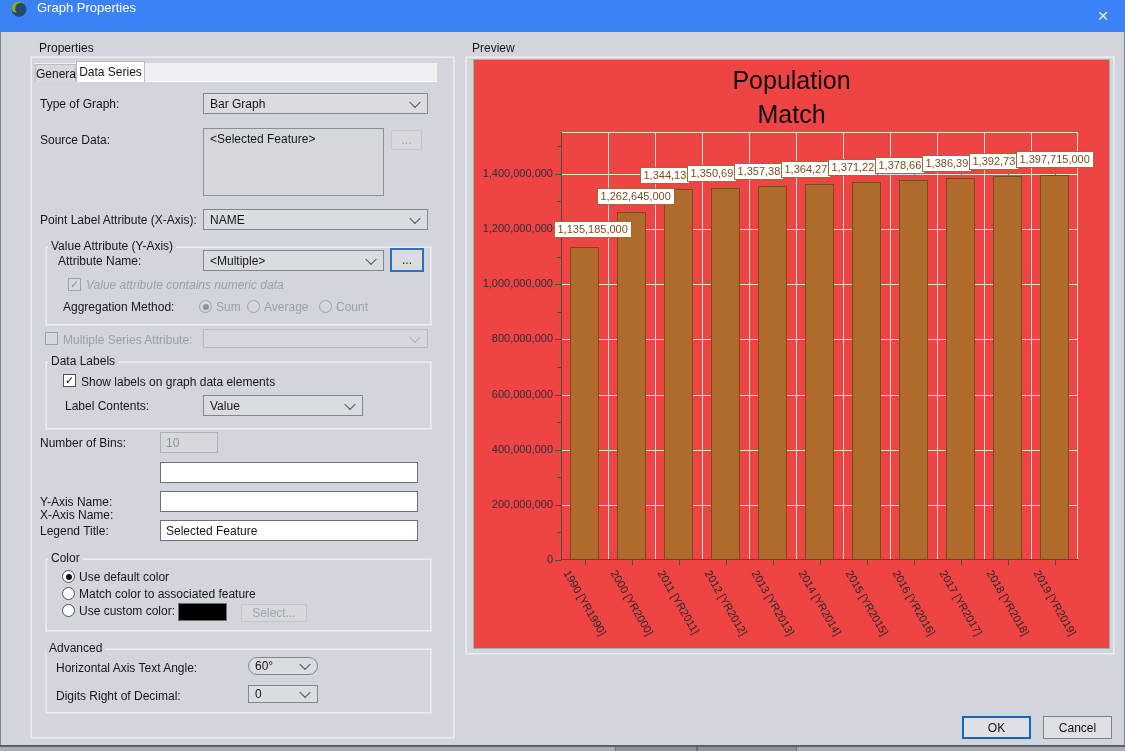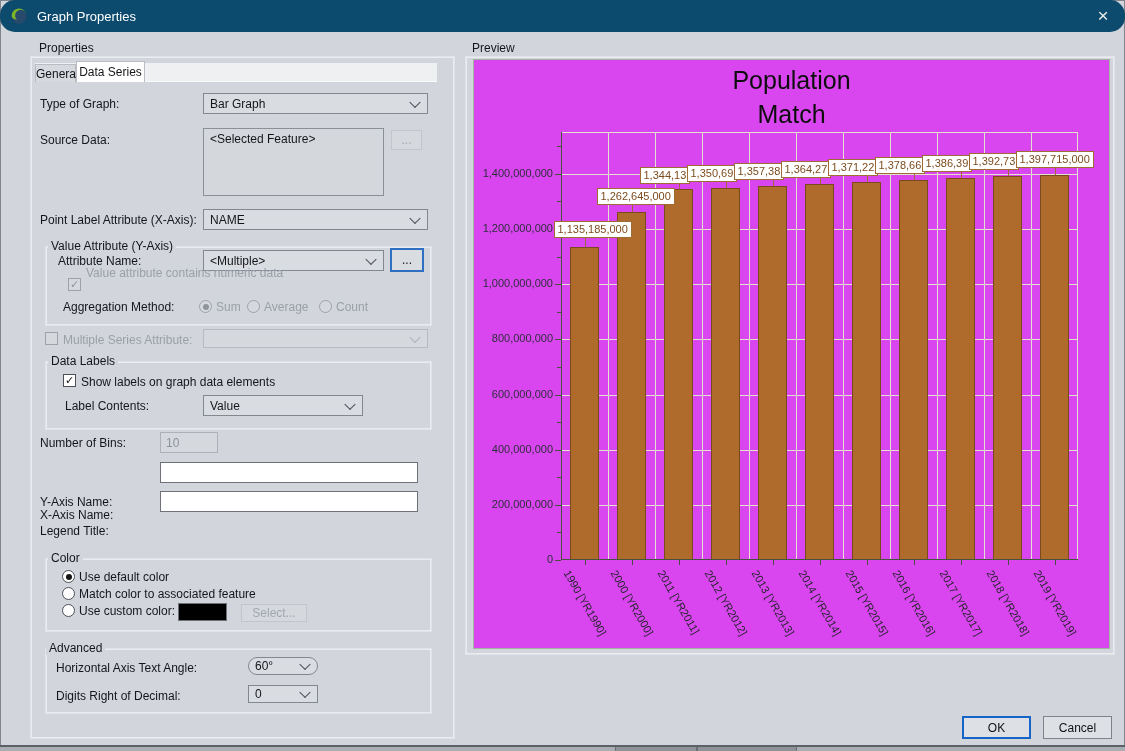--- a/index.html
+++ b/index.html
@@ -1,20 +1,20 @@
 <!DOCTYPE html>
 <html><head>
 <meta charset="utf-8">
 <style>
   html,body{margin:0;padding:0;}
   body{font-family:"Liberation Sans",sans-serif;-webkit-font-smoothing:antialiased;}
   #dialog{position:relative;width:1125px;height:751px;background:#d2d5dc;overflow:hidden;
           box-shadow:inset 0 0 0 1px #80848b;}
   
-  .titlebar{position:absolute;left:0;top:0;width:1125px;height:32px;background:#0c4a6e;display:flex;align-items:center;border-radius:15px;}
+  .titlebar{position:absolute;left:0;top:0;width:1125px;height:32px;background:#3b82f6;display:flex;align-items:flex-start;}
   .titlebar .appicon{margin-left:10px;width:18px;height:18px;flex:0 0 auto;}
   .titlebar .title{color:#ffffff;font-size:13px;margin-left:9px;}
   .close-btn{position:absolute;right:0;top:0;width:44px;height:32px;display:flex;align-items:center;justify-content:center;color:#e9e9e9;font-size:19px;cursor:default;}
   
   .lbl{position:absolute;font-size:12px;color:#15161a;white-space:nowrap;}
   .lbl.dis{color:#9aa0a8;}
   .grouplabel{position:absolute;font-size:12px;color:#15161a;background:#d2d5dc;padding:0 3px;z-index:3;white-space:nowrap;}
   .groupbox{position:absolute;border:1px solid #e0e3e9;box-shadow:0 0 0 1px rgba(255,255,255,.55) inset;}
   .combo{position:absolute;background:#d9dce1;border:1px solid #83878e;font-size:12px;color:#15161a;display:flex;align-items:center;padding:0 24px 0 6px;box-sizing:border-box;}
   .combo .chev{position:absolute;right:8px;top:50%;width:7px;height:7px;border-right:1.4px solid #4e5258;border-bottom:1.4px solid #4e5258;transform:translateY(-70%) rotate(45deg);}
@@ -31,21 +31,21 @@
   .radio{position:absolute;width:13px;height:13px;border-radius:50%;background:#ffffff;border:1px solid #4c4f55;box-sizing:border-box;}
   .radio.sel::after{content:"";position:absolute;left:2.5px;top:2.5px;width:6px;height:6px;border-radius:50%;background:#151515;}
   .radio.dis{background:#d5d8dd;border-color:#9da2a9;}
   .radio.dis.sel::after{background:#8f949b;}
   
   .tab{position:absolute;font-size:12px;text-align:center;box-sizing:border-box;}
   .tab.inactive{background:#d6d9de;border:1px solid #b9bcc2;border-bottom:none;color:#15161a;}
   .tab.active{background:#ffffff;border:1px solid #b9bcc2;border-bottom:none;color:#15161a;z-index:2;}
   .tabstrip{position:absolute;background:#eef0f2;border-bottom:1px solid #fbfbfc;}
   
-  .chartpanel{position:absolute;background:#d946ef;border:1px solid #a3b5a0;box-sizing:border-box;}
+  .chartpanel{position:absolute;background:#ef4444;border:1px solid #a3b5a0;box-sizing:border-box;}
   .charttitle{position:absolute;width:100%;text-align:center;font-size:25px;color:#0d0d0d;}
   .plot{position:absolute;}
   .hgrid{position:absolute;left:0;width:100%;height:1px;background:#e3e1cd;}
   .vgrid{position:absolute;top:0;width:1px;height:100%;background:#e3e1cd;}
   .plot-top{position:absolute;left:0;top:0;width:100%;height:1px;background:#e3e1cd;}
   .plot-right{position:absolute;right:0;top:0;width:1px;height:100%;background:#e3e1cd;}
   .axis-y{position:absolute;left:0;top:0;width:1px;height:100%;background:#47523c;z-index:2;}
   .axis-x{position:absolute;left:0;bottom:0;width:100%;height:1px;background:#47523c;z-index:2;}
   .ytick{position:absolute;height:1px;background:#47523c;}
   .xtick{position:absolute;width:1px;background:#47523c;}
@@ -103,21 +103,21 @@
 
     <span class="grouplabel" style="left:18px;top:197px;text-align:right;">Value Attribute (Y-Axis)</span>
     <div class="groupbox" style="left:15px;top:204px;width:385px;height:78px;"></div>
     <span class="lbl" style="left:28px;top:212px;">Attribute Name:</span>
     <div class="combo" style="left:173px;top:208px;width:181px;height:21px;">
       <span>&lt;Multiple&gt;</span>
         <span class="chev"></span>
     </div>
     <div class="pushbtn focus" style="left:360px;top:206px;width:34px;height:24px;">...</div>
     <span class="cb dis" style="left:38px;top:236px;">✓</span>
-    <span class="lbl dis" style="left:56px;top:224px;">Value attribute contains numeric data</span>
+    <span class="lbl dis" style="left:56px;top:236px;font-style:italic;">Value attribute contains numeric data</span>
     <span class="lbl" style="left:33px;top:258px;">Aggregation Method:</span>
     <span class="radio dis sel" style="left:169px;top:258px;"></span>
     <span class="lbl dis" style="left:186px;top:258px;">Sum</span>
     <span class="radio dis" style="left:217px;top:258px;"></span>
     <span class="lbl dis" style="left:234px;top:258px;">Average</span>
     <span class="radio dis" style="left:289px;top:258px;"></span>
     <span class="lbl dis" style="left:306px;top:258px;">Count</span>
 
     <span class="cb dis" style="left:15px;top:290px;"></span>
     <span class="lbl dis" style="left:33px;top:291px;">Multiple Series Attribute:</span>
@@ -136,20 +136,21 @@
         <span class="chev"></span>
     </div>
 
     <span class="lbl" style="left:10px;top:394px;">Number of Bins:</span>
     <input class="tinput dis" style="left: 130px; top: 390px; width: 58px; height: 21px;" readonly="" value="10">
     <span class="lbl" style="left:10px;top:424px;margin-top:42px;">X-Axis Name:</span>
     <input class="tinput" style="left: 130px; top: 420px; width: 258px; height: 21px;" value="">
     <span class="lbl" style="left:10px;top:453px;">Y-Axis Name:</span>
     <input class="tinput" style="left: 130px; top: 449px; width: 258px; height: 21px;" value="">
     <span class="lbl" style="left:10px;top:482px;">Legend Title:</span>
+    <input class="tinput" style="left: 130px; top: 478px; width: 258px; height: 21px;" value="Selected Feature">
 
     <span class="grouplabel" style="left:18px;top:509px;">Color</span>
     <div class="groupbox" style="left:15px;top:516px;width:385px;height:72px;"></div>
     <span class="radio sel" style="left:32px;top:528px;"></span>
     <span class="lbl" style="left:49px;top:528px;">Use default color</span>
     <span class="radio" style="left:32px;top:545px;"></span>
     <span class="lbl" style="left:49px;top:545px;">Match color to associated feature</span>
     <span class="radio" style="left:32px;top:562px;"></span>
     <span class="lbl" style="left:49px;top:562px;">Use custom color:</span>
     <div class="swatch" style="left:148px;top:561px;width:49px;height:18px;"></div>

